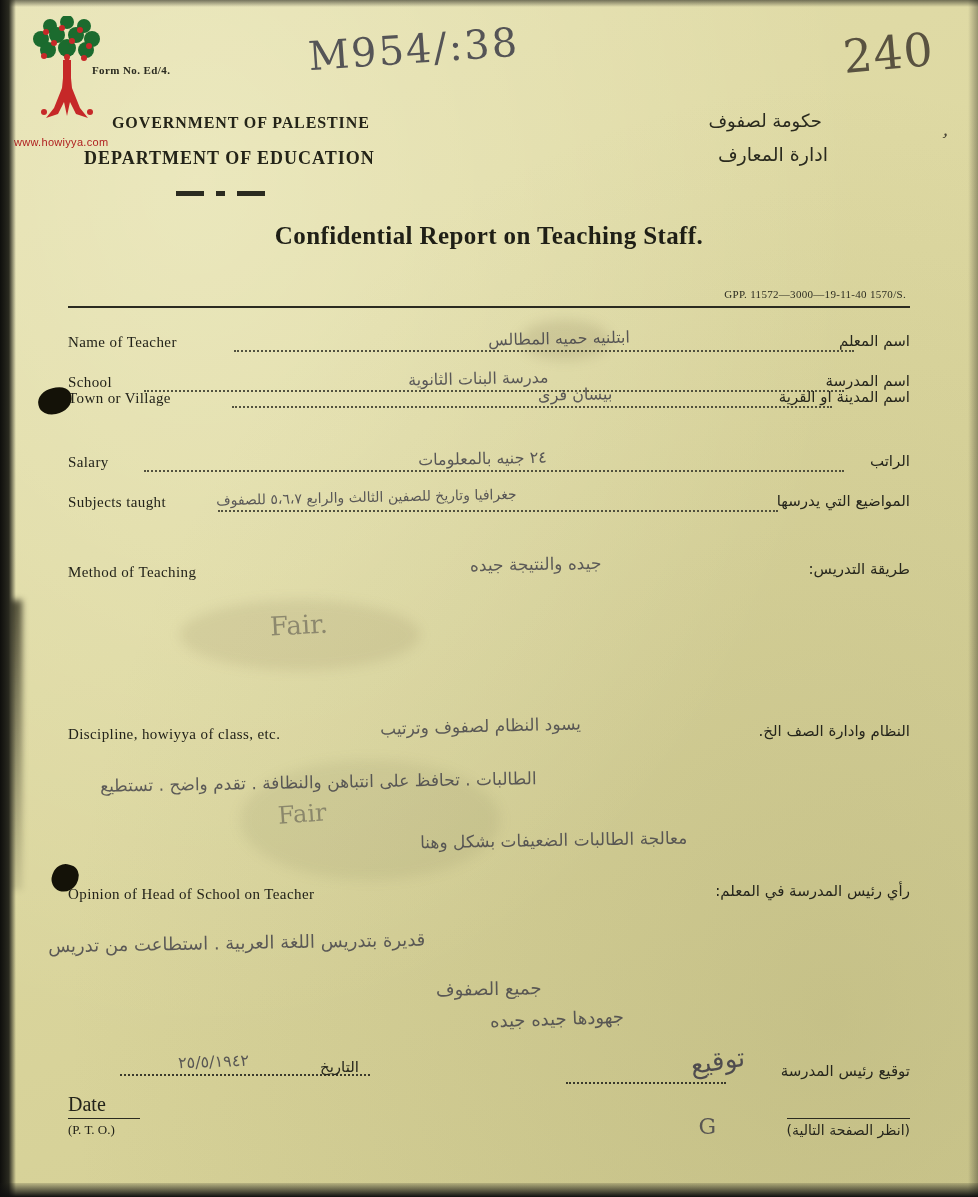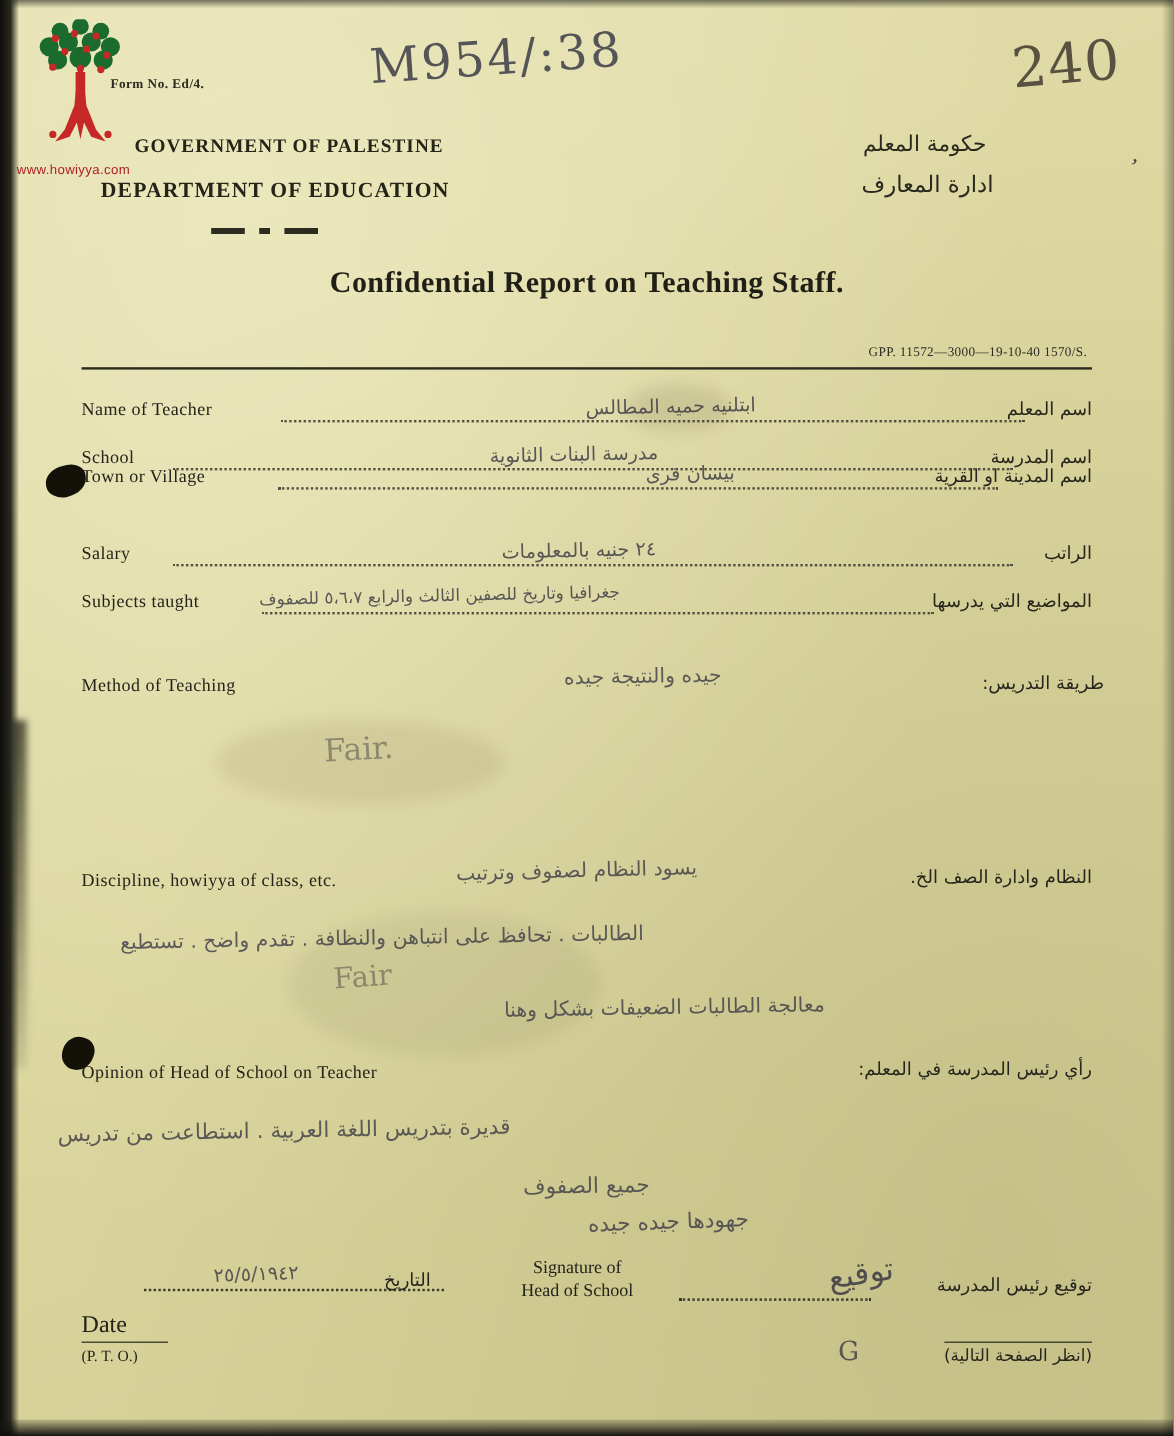--- a/index.html
+++ b/index.html
@@ -305,29 +305,29 @@
     </svg>
   </div>
   <div class="watermark">www.howiyya.com</div>
 
   <div class="form-no">Form No. Ed/4.</div>
   <div class="gov-line">GOVERNMENT OF PALESTINE</div>
   <div class="dept-line">DEPARTMENT OF EDUCATION</div>
   <div class="header-dashes">
     <i class="d1"></i><i class="d2"></i><i class="d3"></i>
   </div>
-  <div class="ar-gov">حكومة المعلم</div>
+  <div class="ar-gov">حكومة لصفوف</div>
   <div class="ar-dept">ادارة المعارف</div>
 
   <div class="hand-ref">M954/:38</div>
   <div class="hand-page">240</div>
   <div class="tick-right">,</div>
 
   <div class="title-en">Confidential Report on Teaching Staff.</div>
-  <div class="print-code">GPP. 11572—3000—19-10-40  1570/S.</div>
+  <div class="print-code">GPP. 11572—3000—19-11-40  1570/S.</div>
   <div class="rule"></div>
 
   <div class="row r1">
     <span class="label-en">Name of Teacher</span>
     <span class="dots" style="left:166px; width:620px;"></span>
     <span class="label-ar">اسم المعلم</span>
     <span class="hand" style="left:420px;">ابتلنيه حميه المطالس</span>
   </div>
 
   <div class="row r2">
@@ -352,21 +352,21 @@
   </div>
 
   <div class="row r5">
     <span class="label-en">Subjects taught</span>
     <span class="dots" style="left:150px; width:560px;"></span>
     <span class="label-ar">المواضيع التي يدرسها</span>
     <span class="hand" style="left:148px; font-size:14px;">جغرافيا وتاريخ للصفين الثالث والرابع ٥،٦،٧ للصفوف</span>
   </div>
 
   <div class="sec-label-en" style="left:68px; top:564px;">Method of Teaching</div>
-  <div class="sec-label-ar" style="right:58px; top:560px;">طريقة التدريس:</div>
+  <div class="sec-label-ar" style="right:68px; top:560px;">طريقة التدريس:</div>
   <div class="hand-block" style="left:470px; top:554px; font-size:17px; transform:rotate(-1deg);">جيده والنتيجة جيده</div>
   <div class="hand-en-fair" style="left:270px; top:610px; font-size:26px; transform:rotate(-3deg);">Fair.</div>
 
   <div class="sec-label-en" style="left:68px; top:726px;">Discipline, howiyya of class, etc.</div>
   <div class="sec-label-ar" style="right:68px; top:722px;">النظام وادارة الصف الخ.</div>
   <div class="hand-block" style="left:380px; top:716px; font-size:17px; transform:rotate(-1.5deg);">يسود النظام لصفوف وترتيب</div>
   <div class="hand-block" style="left:100px; top:772px; font-size:17px; transform:rotate(-1deg);">الطالبات . تحافظ على انتباهن والنظافة . تقدم واضح . تستطيع</div>
   <div class="hand-block" style="left:420px; top:830px; font-size:17px; transform:rotate(-1deg);">معالجة الطالبات الضعيفات بشكل وهنا</div>
   <div class="hand-en-fair" style="left:278px; top:800px; font-size:24px; transform:rotate(-4deg);">Fair</div>
 
@@ -374,24 +374,20 @@
   <div class="sec-label-ar" style="right:68px; top:882px;">رأي رئيس المدرسة في المعلم:</div>
   <div class="hand-block" style="left:48px; top:932px; font-size:18px; transform:rotate(-1deg);">قديرة بتدريس اللغة العربية . استطاعت من تدريس</div>
   <div class="hand-block" style="left:436px; top:978px; font-size:18px; transform:rotate(-1deg);">جميع الصفوف</div>
   <div class="hand-block" style="left:490px; top:1008px; font-size:18px; transform:rotate(-2deg);">جهودها جيده جيده</div>
 
   <div class="date-label">Date</div>
   <div class="date-dots"></div>
   <div class="date-hand">٢٥/٥/١٩٤٢</div>
   <div class="date-ar">التاريخ</div>
 
-  <div class="sig-en">
-    <div>Signature of</div>
-    <div>Head of School</div>
-  </div>
   <div class="sig-dots"></div>
   <div class="sig-ar">توقيع رئيس المدرسة</div>
   <div class="sig-scrawl">توقيع</div>
 
   <div class="pto">(P. T. O.)</div>
   <div class="pto-ar">(انظر الصفحة التالية)</div>
   <div class="pto-g">G</div>
 
   <div class="smudge"></div>
   <div class="blot blot1"></div>

